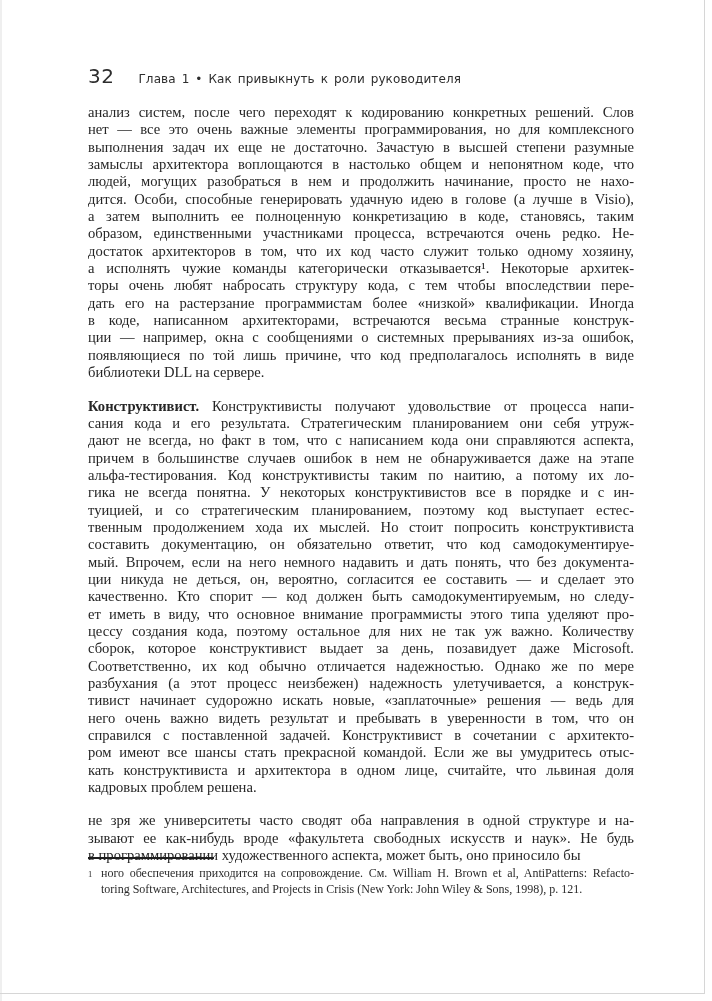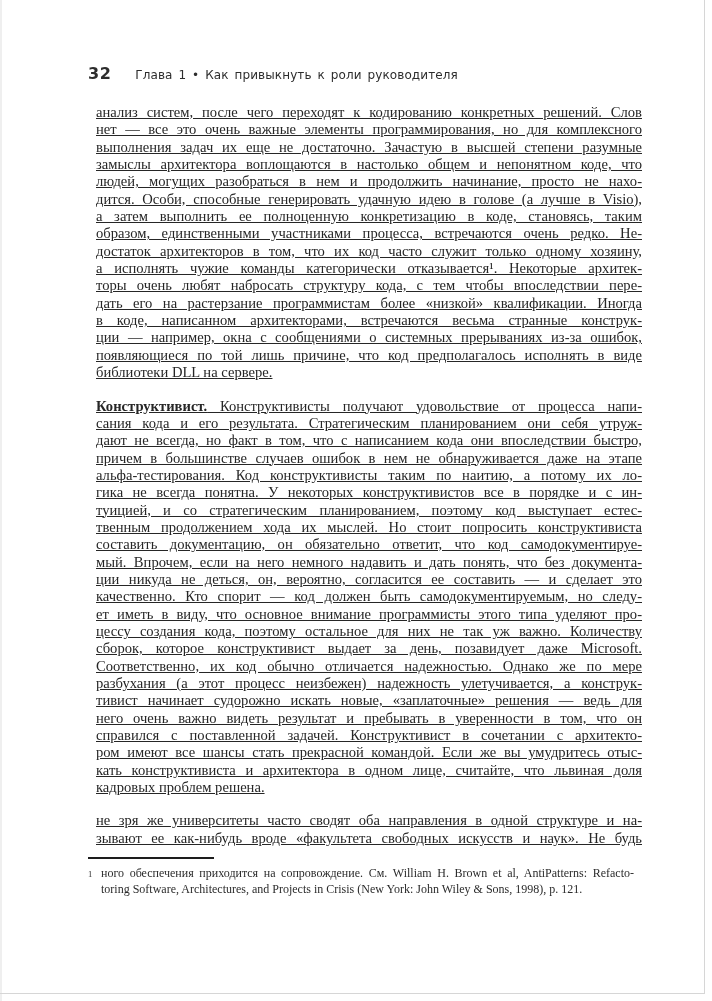--- a/index.html
+++ b/index.html
@@ -6,26 +6,26 @@
   .page{
     position:relative;width:712px;height:1001px;background:#ffffff;
     font-family:"Liberation Serif",serif;color:#262626;overflow:hidden;
   }
   
   .running-head{
     position:absolute;left:88px;top:64px;width:546px;
     font-family:"DejaVu Sans",sans-serif;color:#2d2d2d;
     display:flex;align-items:baseline;
   }
-  .pagenum{font-weight:bold;font-size:16px;letter-spacing:.5px;}
+  .pagenum{font-weight:normal;font-size:20px;letter-spacing:.5px;}
   .chapter{font-size:12px;margin-left:24px;word-spacing:2px;letter-spacing:.1px;}
   
   .body-text{
-    position:absolute;left:96px;top:104px;width:546px;
-    font-size:14.6px;line-height:17.35px;text-decoration:underline;
+    position:absolute;left:88px;top:104px;width:546px;
+    font-size:14.6px;line-height:17.35px;
   }
   .para + .para{margin-top:16px;}
   .line{text-align:justify;text-align-last:justify;}
   .line-last{text-align-last:left;}
   .lead{font-weight:bold;}
   
   .footnote-rule{position:absolute;left:88px;top:857px;width:126px;height:2px;background:#1d1d1d;}
   .footnote{
     position:absolute;left:88px;top:866px;width:546px;
     font-size:12px;line-height:15.5px;color:#2b2b2b;
@@ -64,21 +64,21 @@
         <div class="line">торы очень любят набросать структуру кода, с тем чтобы впоследствии пере-</div>
         <div class="line">дать его на растерзание программистам более «низкой» квалификации. Иногда</div>
         <div class="line">в коде, написанном архитекторами, встречаются весьма странные конструк-</div>
         <div class="line">ции — например, окна с сообщениями о системных прерываниях из-за ошибок,</div>
         <div class="line">появляющиеся по той лишь причине, что код предполагалось исполнять в виде</div>
         <div class="line line-last">библиотеки DLL на сервере.</div>
       </div>
       <div class="para">
         <div class="line"><b class="lead">Конструктивист.</b> Конструктивисты получают удовольствие от процесса напи-</div>
         <div class="line">сания кода и его результата. Стратегическим планированием они себя утруж-</div>
-        <div class="line">дают не всегда, но факт в том, что с написанием кода они впоследствии быстро,</div>
+        <div class="line">дают не всегда, но факт в том, что с написанием кода они справляются аспекта,</div>
         <div class="line">причем в большинстве случаев ошибок в нем не обнаруживается даже на этапе</div>
         <div class="line">альфа-тестирования. Код конструктивисты таким по наитию, а потому их ло-</div>
         <div class="line">гика не всегда понятна. У некоторых конструктивистов все в порядке и с ин-</div>
         <div class="line">туицией, и со стратегическим планированием, поэтому код выступает естес-</div>
         <div class="line">твенным продолжением хода их мыслей. Но стоит попросить конструктивиста</div>
         <div class="line">составить документацию, он обязательно ответит, что код самодокументируе-</div>
         <div class="line">мый. Впрочем, если на него немного надавить и дать понять, что без документа-</div>
         <div class="line">ции никуда не деться, он, вероятно, согласится ее составить — и сделает это</div>
         <div class="line">качественно. Кто спорит — код должен быть самодокументируемым, но следу-</div>
         <div class="line">ет иметь в виду, что основное внимание программисты этого типа уделяют про-</div>
@@ -89,20 +89,21 @@
         <div class="line">тивист начинает судорожно искать новые, «заплаточные» решения — ведь для</div>
         <div class="line">него очень важно видеть результат и пребывать в уверенности в том, что он</div>
         <div class="line">справился с поставленной задачей. Конструктивист в сочетании с архитекто-</div>
         <div class="line">ром имеют все шансы стать прекрасной командой. Если же вы умудритесь отыс-</div>
         <div class="line">кать конструктивиста и архитектора в одном лице, считайте, что львиная доля</div>
         <div class="line line-last">кадровых проблем решена.</div>
       </div>
       <div class="para">
         <div class="line">не зря же университеты часто сводят оба направления в одной структуре и на-</div>
         <div class="line">зывают ее как-нибудь вроде «факультета свободных искусств и наук». Не будь</div>
+        <div class="line line-last">в программировании художественного аспекта, может быть, оно приносило бы</div>
       </div>
     </main>
 
   <div class="footnote-rule"></div>
 
   <section class="footnote">
     <sup class="fn-marker">1</sup>
     <div class="fn-lines" id="fn-lines">
         <div class="line">ного обеспечения приходится на сопровождение. См. William H. Brown et al, AntiPatterns: Refacto-</div>
         <div class="line line-last">toring Software, Architectures, and Projects in Crisis (New York: John Wiley &amp; Sons, 1998), p. 121.</div>

